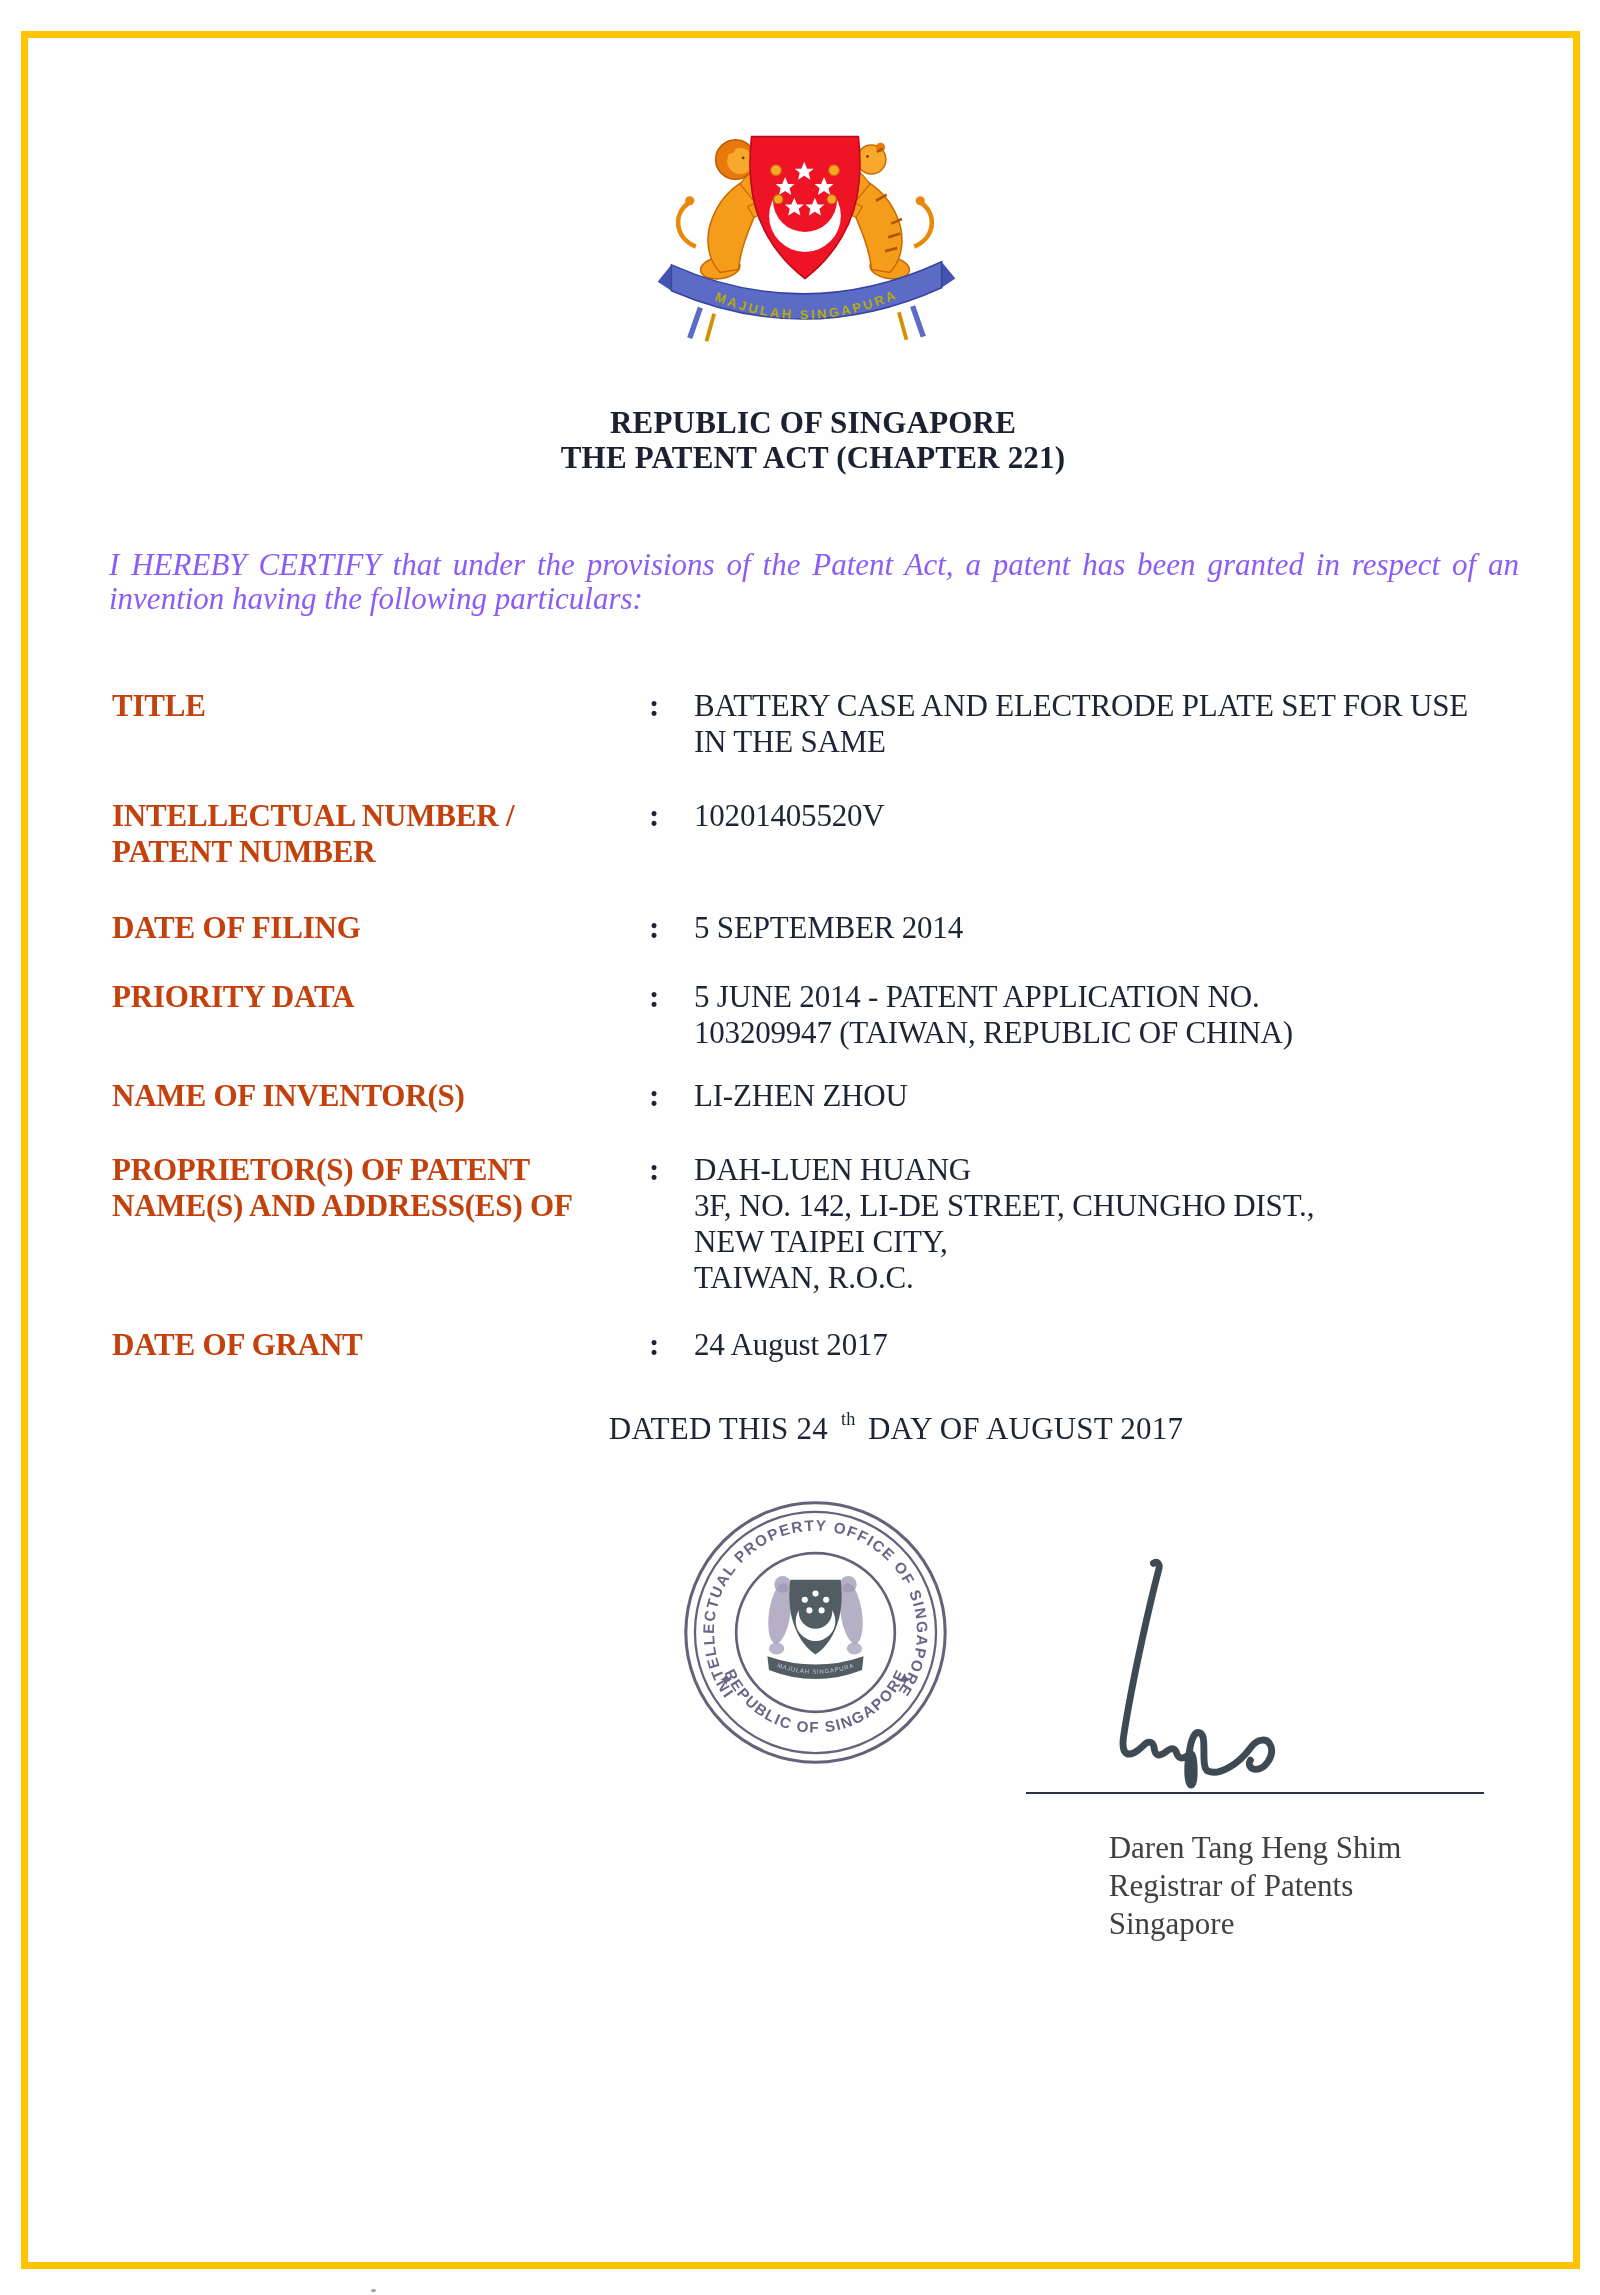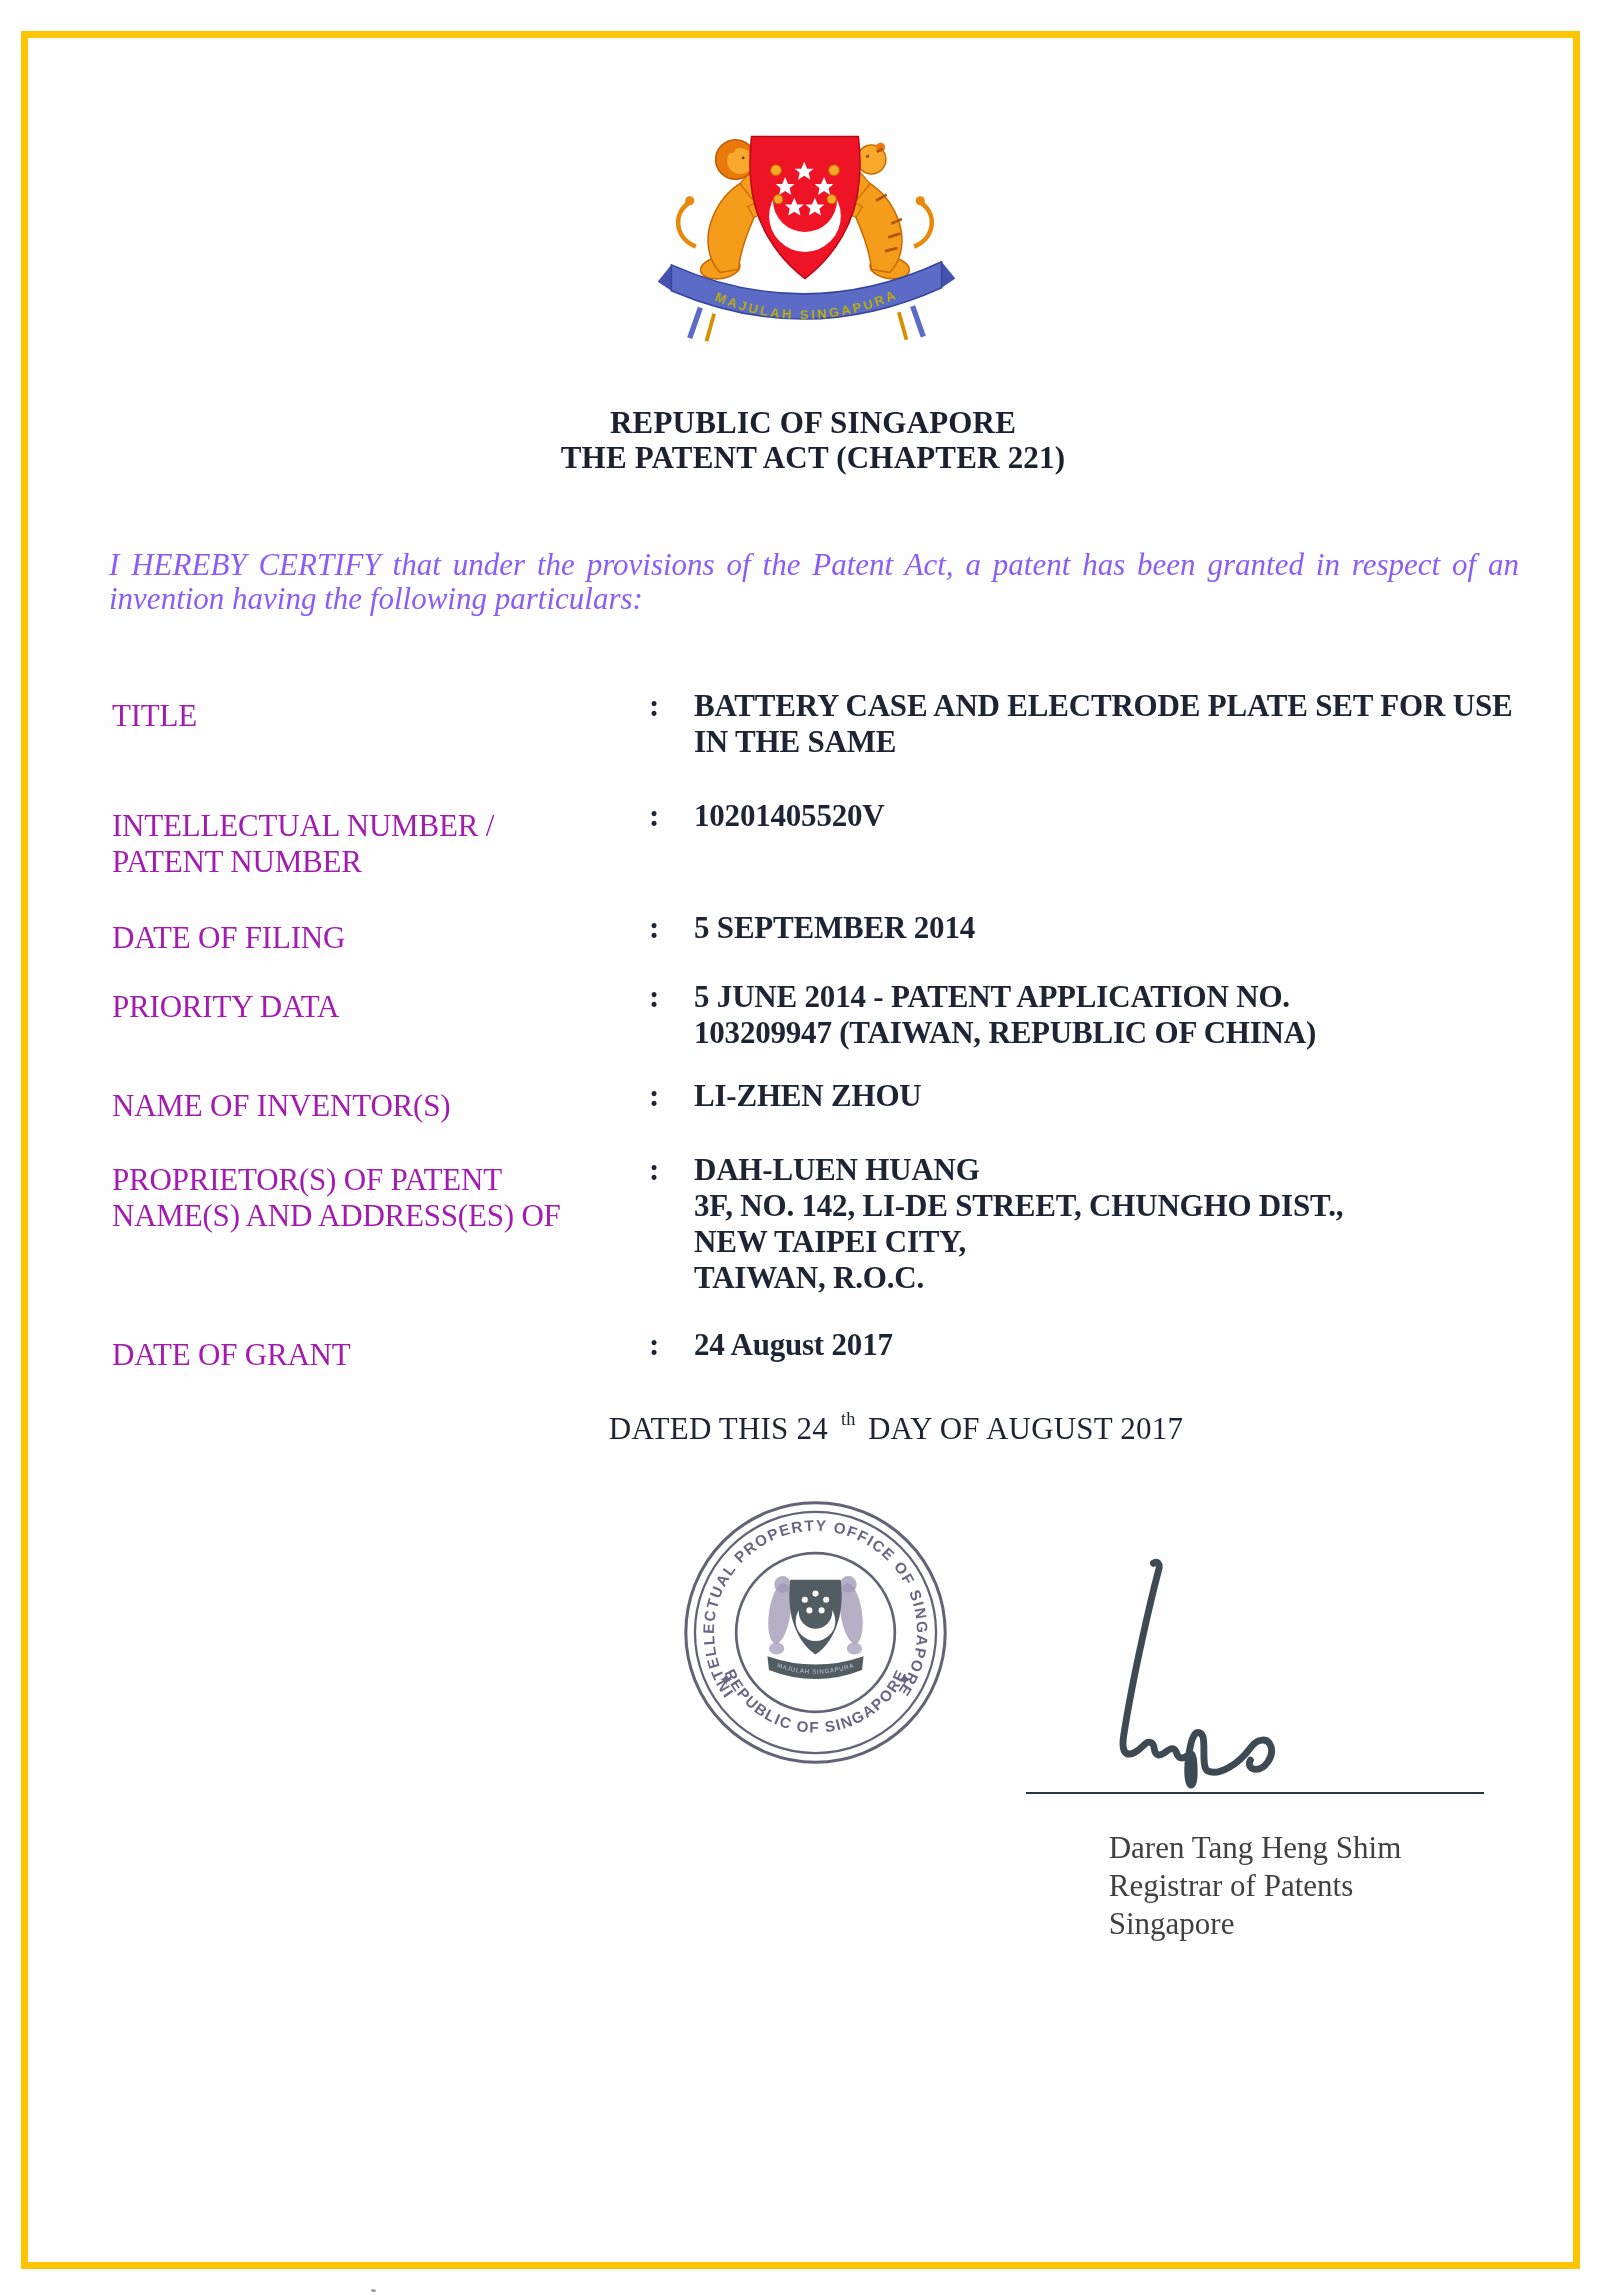--- a/index.html
+++ b/index.html
@@ -22,23 +22,23 @@
     text-align:center;font-weight:bold;
     font-size:31px;line-height:35px;
     letter-spacing:0.2px;white-space:nowrap;color:#1b2130;
   }
   .certify{
     position:absolute;top:548px;left:109px;width:1410px;
     font-style:italic;font-size:31px;line-height:34px;color:#8b5cf6;
   }
   .certify .l1{text-align:justify;text-align-last:justify;}
   .frow{position:absolute;left:112px;width:1406px;font-size:31px;line-height:36px;}
-  .flabel{position:absolute;left:0;top:0;width:527px;font-weight:normal;letter-spacing:-0.2px;color:#a21caf;margin-top:10px;}
+  .flabel{position:absolute;left:0;top:0;width:527px;font-weight:bold;letter-spacing:-0.2px;color:#c2410c;}
   .fcolon{position:absolute;left:537px;top:0;font-weight:bold;}
-  .fvalue{position:absolute;left:582px;top:0;width:825px;letter-spacing:-0.2px;font-weight:bold;}
+  .fvalue{position:absolute;left:582px;top:0;width:825px;letter-spacing:-0.2px;}
   .dated{
     position:absolute;top:1411px;left:896px;transform:translateX(-50%);
     font-size:31px;white-space:nowrap;letter-spacing:0.2px;
   }
   .dated sup{font-size:18.3px;position:relative;top:-3.1px;margin-left:13px;margin-right:1.5px;}
   .sig-line{position:absolute;left:1026px;top:1792px;width:458px;height:2.3px;background:#2b3344;}
   .signer{
     position:absolute;top:1829px;left:1255px;transform:translateX(-50%);
     text-align:left;font-size:31px;line-height:38px;white-space:nowrap;color:#404040;
   }

